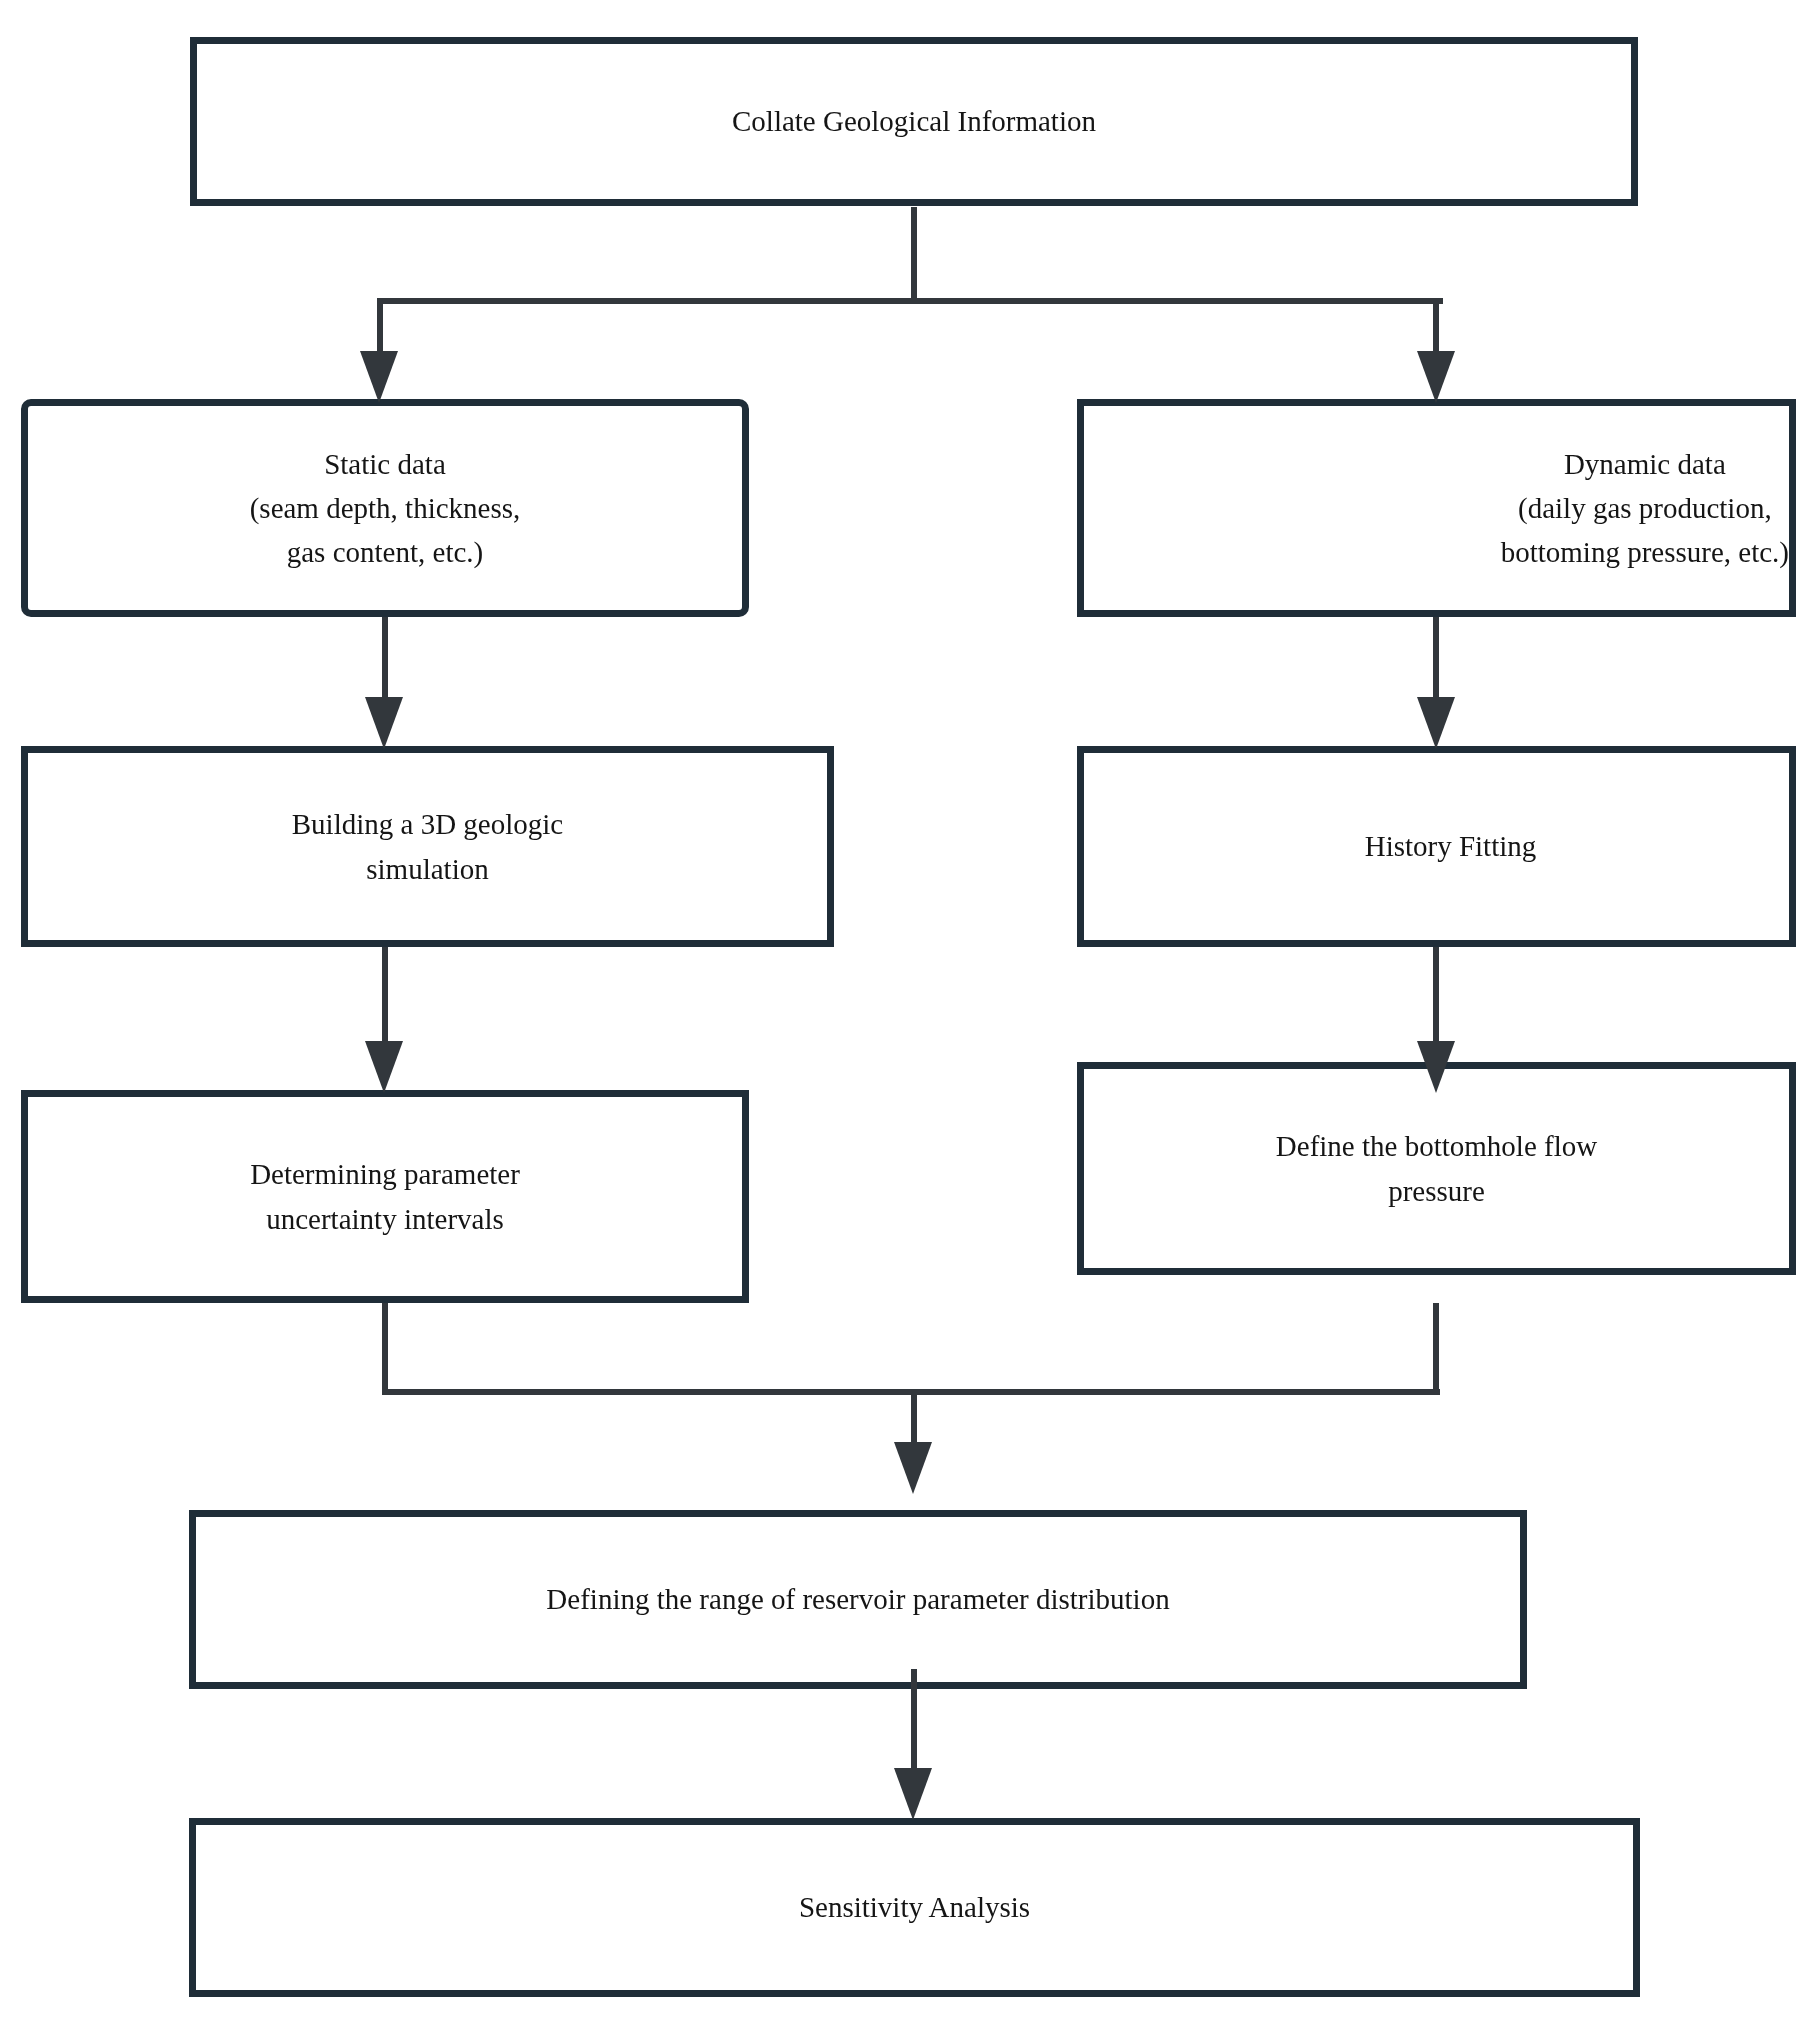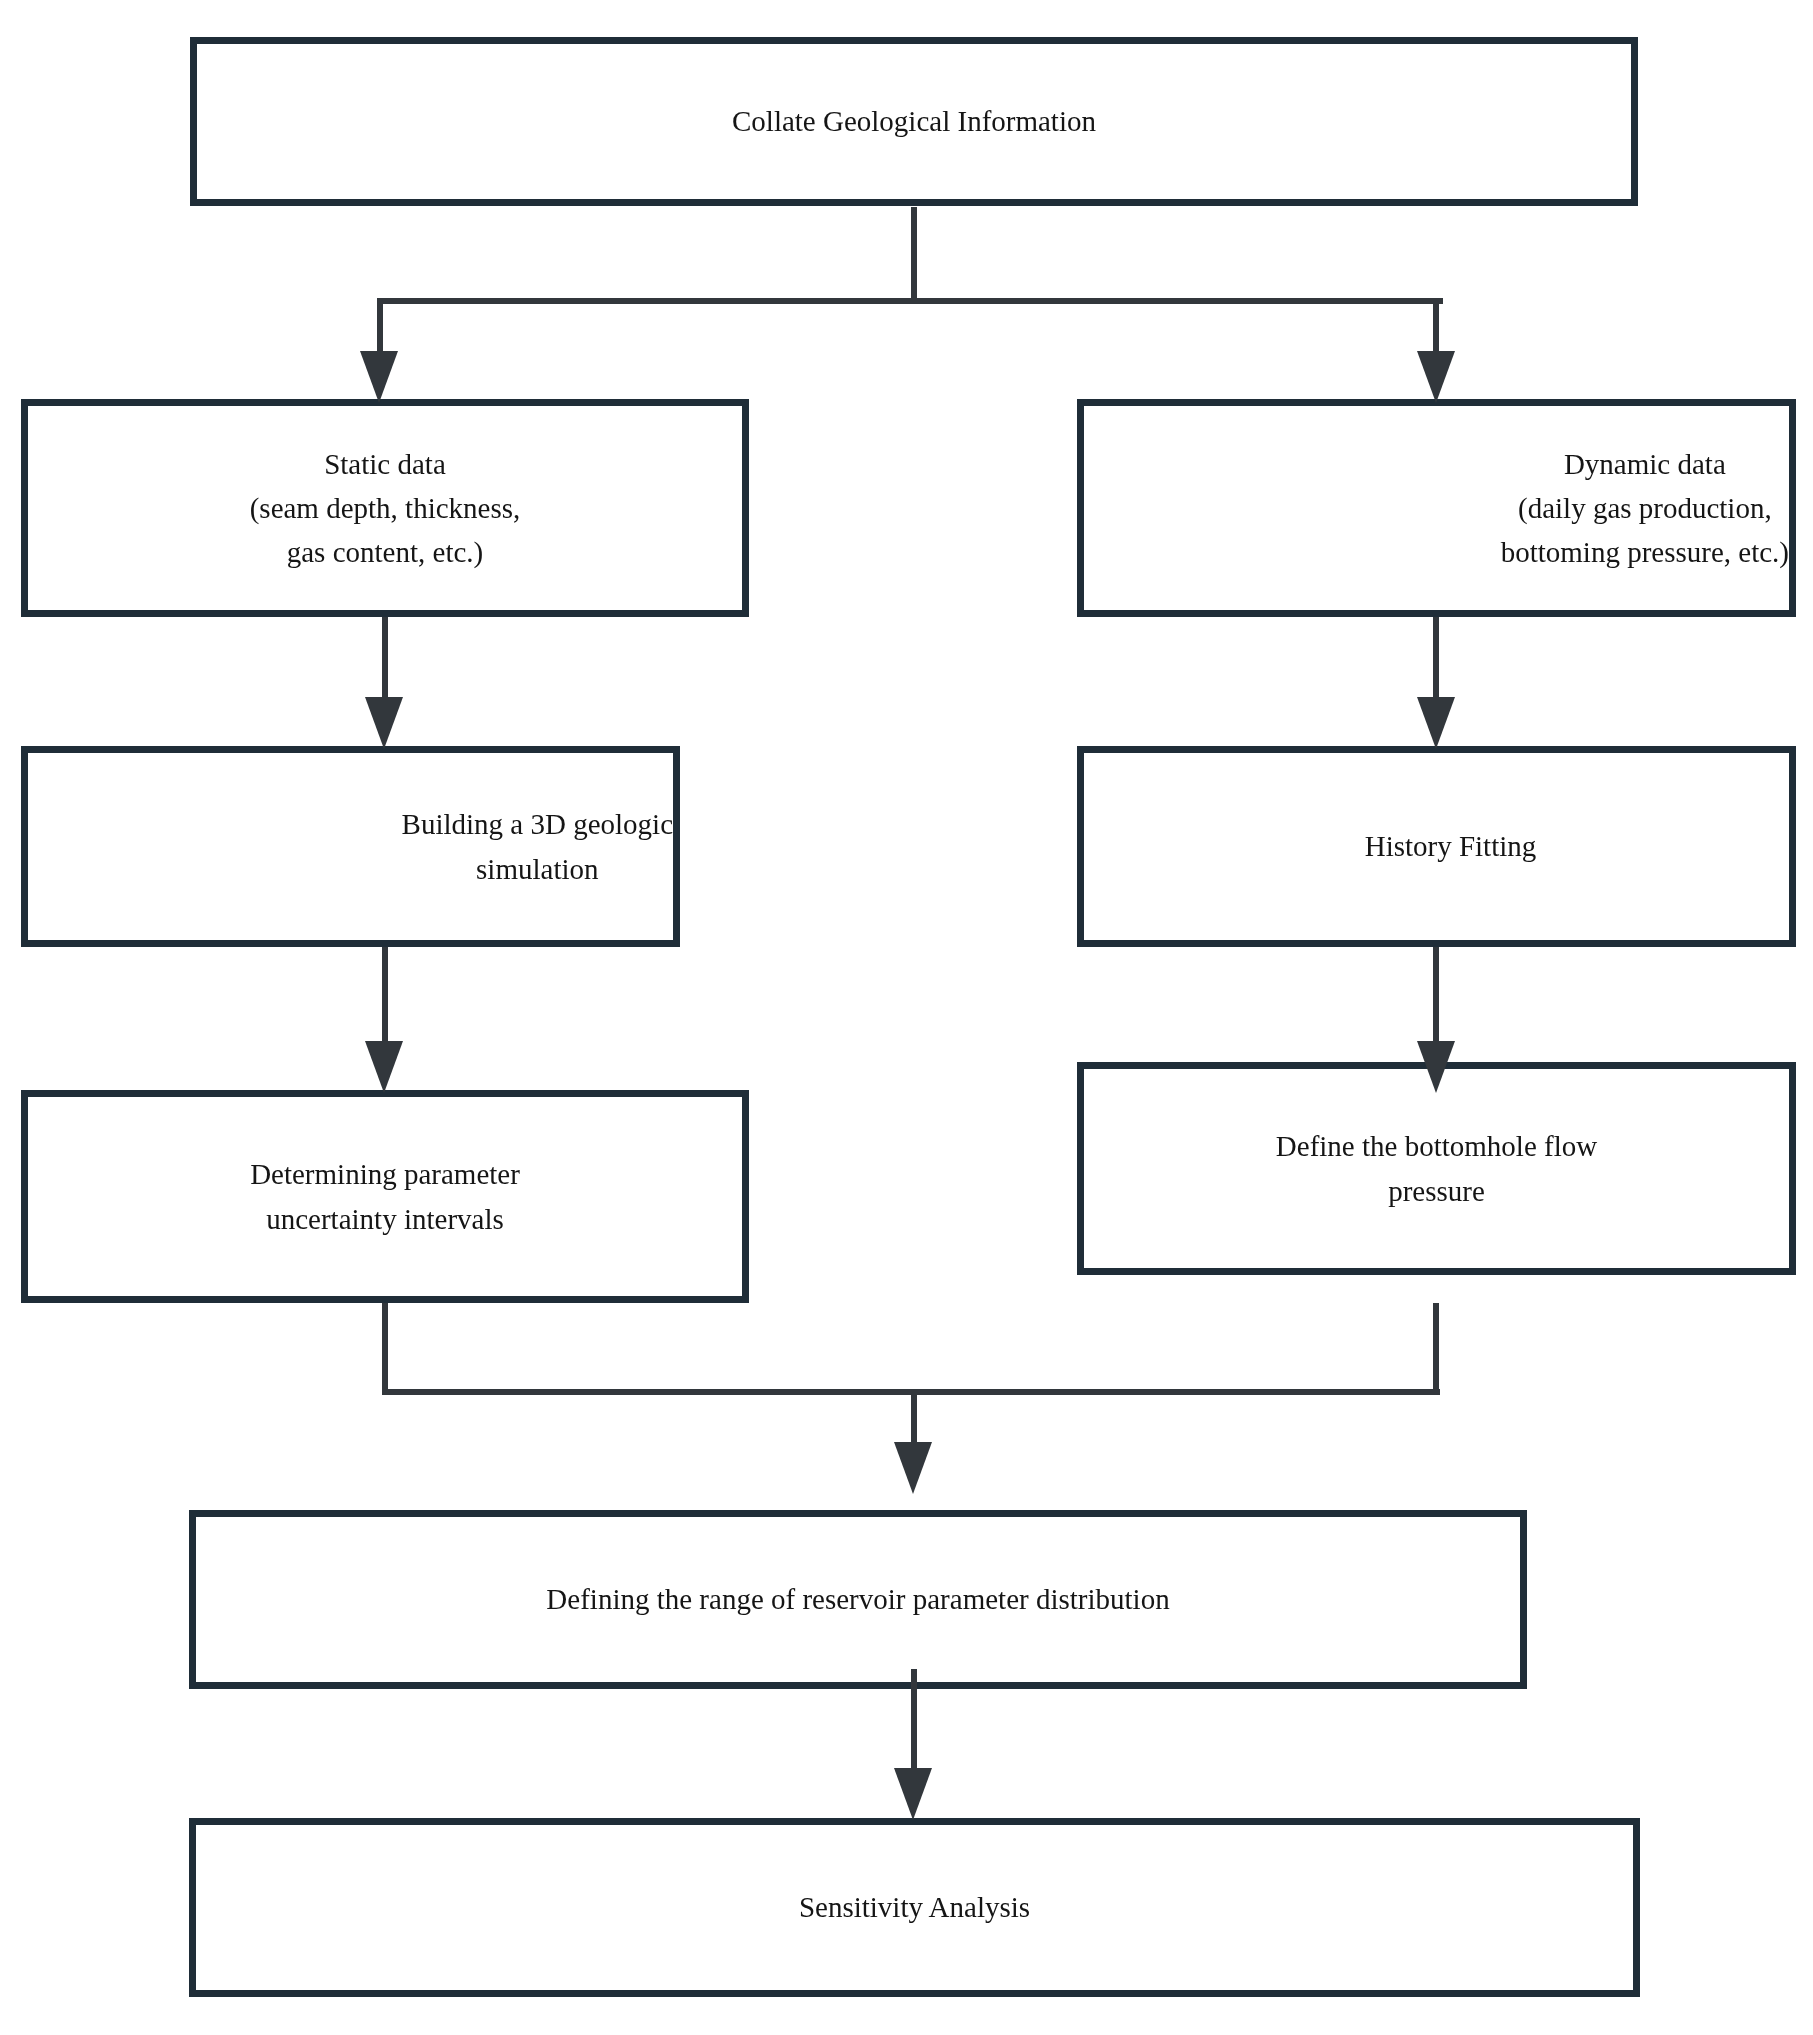--- a/index.html
+++ b/index.html
@@ -31,23 +31,23 @@
   .hl { position: absolute; height: 6px; background: var(--conn, #32373c); }
   .ah {
     position: absolute; width: 0; height: 0;
     border-left: 19.4px solid transparent;
     border-right: 19.4px solid transparent;
     border-top: 52px solid var(--conn, #32373c);
   }
 
   
   #nA  { left: 190px;  top: 37px;   width: 1448px; height: 169px; }
-  #nB  { left: 21px;   top: 399px;  width: 728px;  height: 218px; }
+  #nB  { left: 21px;   top: 399px;  width: 728px;  height: 218px; border-radius: 10px; }
   #nB2 { left: 1077px; top: 399px;  width: 719px;  height: 218px; justify-content: flex-end; }
-  #nC  { left: 21px;   top: 746px; width: 659px;  height: 201px; justify-content: flex-end; }
+  #nC  { left: 21px;   top: 746px; width: 813px;  height: 201px; }
   #nC2 { left: 1077px; top: 746px; width: 719px;  height: 201px; padding-left: 28px; }
   #nD  { left: 21px;   top: 1090px; width: 728px;  height: 213px; }
   #nD2 { left: 1077px; top: 1062px; width: 719px;  height: 213px; }
   #nE  { left: 189px;  top: 1490px; width: 1338px; height: 179px; margin-top: 20px; }
   #nF  { left: 189px;  top: 1818px; width: 1451px; height: 179px; }
 
   
   #c1   { left: 911px; top: 207px;  height: 94px; }  
   #c2   { left: 377px;  top: 298px;  width: 1066px; }  
   #c3a  { left: 377px;  top: 298px;  height: 57px;  }  

